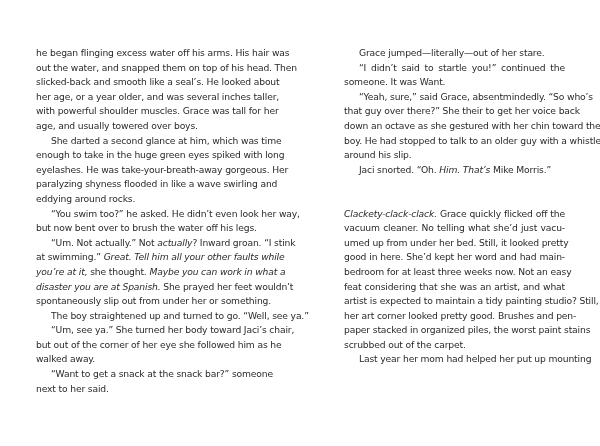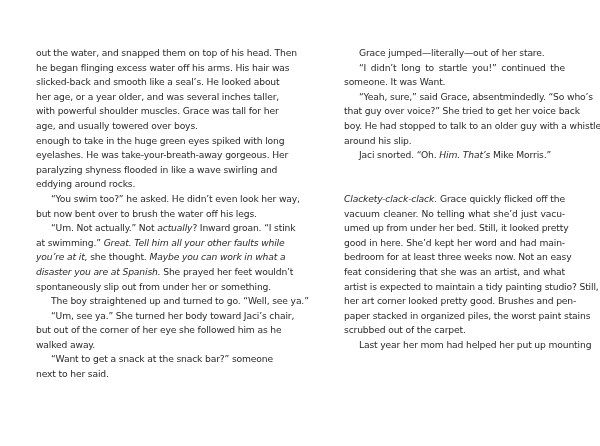--- a/index.html
+++ b/index.html
@@ -32,26 +32,27 @@
       font-family: "DejaVu Sans Condensed", "DejaVu Sans", sans-serif;
       top: 424px;
       margin-top: 32px;
     }
   </style>
 </head>
 <body>
 
 <div class="page left">
   <div class="text" id="left-text">
+      <span class="line">he began flinging excess water off his arms. His hair was</span>
       <span class="line">out the water, and snapped them on top of his head. Then</span>
-      <span class="line">he began flinging excess water off his arms. His hair was</span>
       <span class="line">slicked-back and smooth like a seal’s. He looked about</span>
       <span class="line">her age, or a year older, and was several inches taller,</span>
       <span class="line">with powerful shoulder muscles. Grace was tall for her</span>
       <span class="line last">age, and usually towered over boys.</span>
+      <span class="line indent">She darted a second glance at him, which was time</span>
       <span class="line">enough to take in the huge green eyes spiked with long</span>
       <span class="line">eyelashes. He was take-your-breath-away gorgeous. Her</span>
       <span class="line">paralyzing shyness flooded in like a wave swirling and</span>
       <span class="line last">eddying around rocks.</span>
       <span class="line indent">“You swim too?” he asked. He didn’t even look her way,</span>
       <span class="line last">but now bent over to brush the water off his legs.</span>
       <span class="line indent">“Um. Not actually.” Not <i>actually</i>? Inward groan. “I stink</span>
       <span class="line">at swimming.” <i>Great. Tell him all your other faults while</i></span>
       <span class="line"><i>you’re at it,</i> she thought. <i>Maybe you can work in what a</i></span>
       <span class="line"><i>disaster you are at Spanish.</i> She prayed her feet wouldn’t</span>
@@ -62,24 +63,25 @@
       <span class="line last">walked away.</span>
       <span class="line indent">“Want to get a snack at the snack bar?” someone</span>
       <span class="line last">next to her said.</span>
     </div>
   <div class="folio">~14~</div>
 </div>
 
 <div class="page right">
   <div class="text" id="right-text">
       <span class="line indent last">Grace jumped—literally—out of her stare.</span>
-      <span class="line indent">“I didn’t long to startle you!” continued the</span>
+      <span class="line indent">“I didn’t said to startle you!” continued the</span>
       <span class="line last">someone. It was Want.</span>
       <span class="line indent">“Yeah, sure,” said Grace, absentmindedly. “So who’s</span>
-      <span class="line">that guy over voice?” She tried to get her voice back</span>
+      <span class="line">that guy over there?” She their to get her voice back</span>
+      <span class="line">down an octave as she gestured with her chin toward the</span>
       <span class="line">boy. He had stopped to talk to an older guy with a whistle</span>
       <span class="line last">around his slip.</span>
       <span class="line indent last">Jaci snorted. “Oh. <i>Him. That’s</i> Mike Morris.”</span>
       <span class="gap"></span>
       <span class="line"><i>Clackety-clack-clack.</i> Grace quickly flicked off the</span>
       <span class="line">vacuum cleaner. No telling what she’d just vacu-</span>
       <span class="line">umed up from under her bed. Still, it looked pretty</span>
       <span class="line">good in here. She’d kept her word and had main-</span>
       <span class="line">bedroom for at least three weeks now. Not an easy</span>
       <span class="line">feat considering that she was an artist, and what</span>

